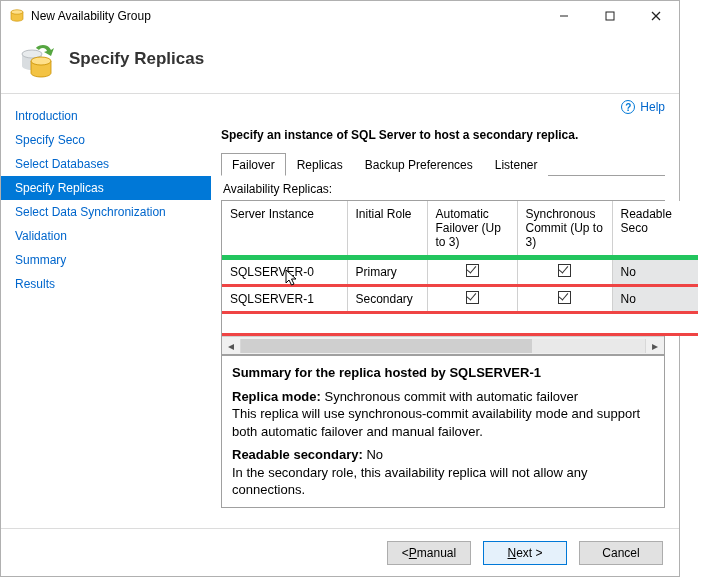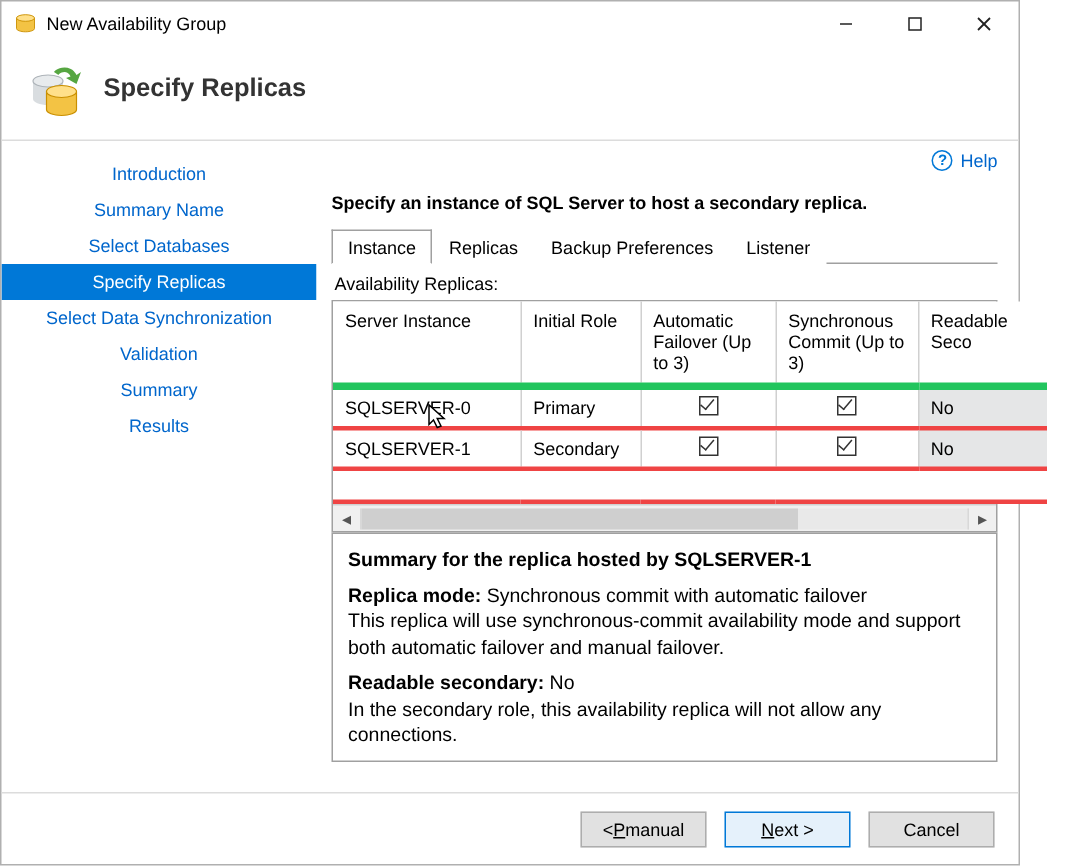--- a/index.html
+++ b/index.html
@@ -10,21 +10,21 @@
   .titlebar { height:30px; display:flex; align-items:center; padding:0 0 0 8px; }
   .title-icon { width:16px; height:16px; margin-right:6px; }
   .title-text { flex:1; font-size:12px; color:#000; }
   .win-btn { width:46px; height:30px; display:flex; align-items:center; justify-content:center; color:#222; }
 
   .hdr { display:flex; align-items:center; padding:8px 16px 14px 16px; border-bottom:1px solid #dcdcdc; }
   .hdr-icon { width:40px; height:40px; margin-right:12px; }
   .hdr-title { font-size:17px; font-weight:bold; color:#333; }
 
   .body { flex:1; display:flex; min-height:0; position:relative; }
-  .sidebar { width:210px; padding:10px 0; overflow:hidden;text-align:center; }
+  .sidebar { width:210px; padding:10px 0; overflow:hidden; }
   .nav-item { padding:5px 14px; color:#0066cc; cursor:pointer; white-space:nowrap; }
   .nav-item.selected { background:#0078d7; color:#fff; }
 
   .main { flex:1; padding:6px 14px 0 10px; display:flex; flex-direction:column; min-width:0; }
   .help-row { display:flex; justify-content:flex-end; align-items:center; gap:5px; color:#0066cc; cursor:pointer;}
   .help-icon { width:14px;height:14px; border:1px solid #0078d7; border-radius:50%; display:inline-flex; align-items:center; justify-content:center; font-size:10px; font-weight:bold; color:#0078d7;}
   .instruction { font-weight:bold; margin:14px 0 10px 0; font-size:12px; }
 
   .tabstrip { display:flex; border-bottom:1px solid #a0a0a0; }
   .tab { padding:4px 10px 3px 10px; border:1px solid transparent; position:relative; top:1px; background:#fff; cursor:pointer; }
@@ -100,38 +100,38 @@
     <div class="hdr-title">Specify Replicas</div>
   </div>
 
   <div class="body">
     <svg class="cursor-ptr" width="14" height="18" viewBox="0 0 14 18">
         <path d="M1 1 L1 14 L4 11 L6.5 16 L9 15 L6.5 10 L11 10 Z" fill="#fff" stroke="#000" stroke-width="1"></path>
       </svg>
 
     <div class="sidebar">
       <div class="nav-item">Introduction</div>
-      <div class="nav-item">Summary Name</div>
+      <div class="nav-item">Specify Seco</div>
       <div class="nav-item">Select Databases</div>
       <div class="nav-item selected">Specify Replicas</div>
       <div class="nav-item">Select Data Synchronization</div>
       <div class="nav-item">Validation</div>
       <div class="nav-item">Summary</div>
       <div class="nav-item">Results</div>
     </div>
 
     <div class="main">
       <div class="help-row">
         <span class="help-icon">?</span>
         <span>Help</span>
       </div>
       <div class="instruction">Specify an instance of SQL Server to host a secondary replica.</div>
 
       <div class="tabstrip">
-        <div class="tab active">Instance</div>
+        <div class="tab active">Failover</div>
         <div class="tab">Replicas</div>
         <div class="tab">Backup Preferences</div>
         <div class="tab">Listener</div>
       </div>
 
       <div class="section-label">Availability Replicas:</div>
       <div class="grid-wrap">
         <table class="grid">
           <colgroup>
               <col style="width:125px">

